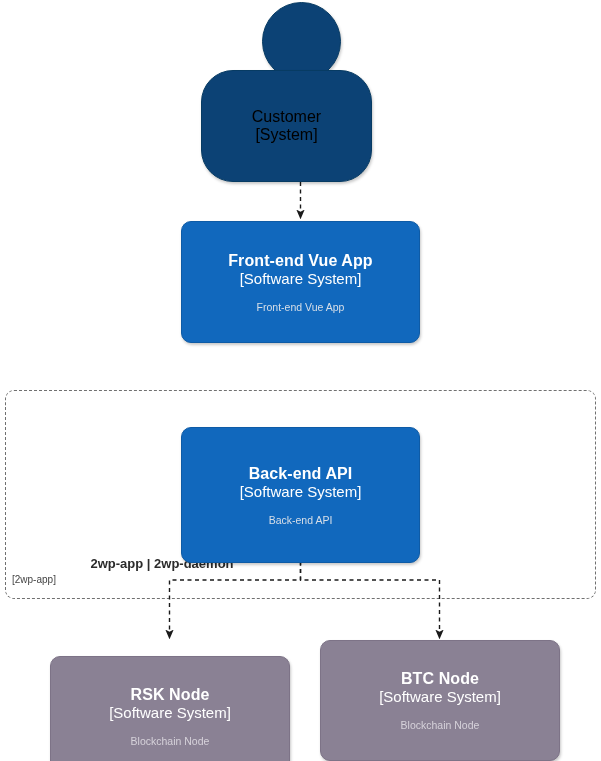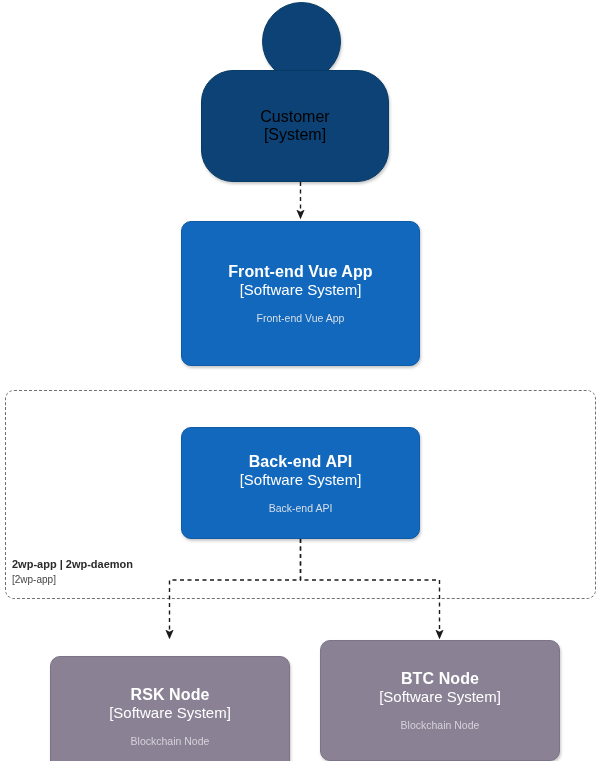--- a/index.html
+++ b/index.html
@@ -77,25 +77,26 @@
     box-sizing: border-box;
     border: 1.4px dashed #707070;
     border-radius: 9px;
     background: transparent;
   }
   .boundary-label {
     position: absolute;
     text-align: left;
   }
   .boundary-label .b-name {
-    font-size: 11px;
+    font-size: 13px;
     font-weight: bold;
     color: #2b2b2b;
     line-height: 18px;
     white-space: nowrap;
+    text-align: center;
   }
   .boundary-label .b-type {
     font-size: 10px;
     color: #444444;
     line-height: 13px;
     white-space: nowrap;
   }
 
   
   .conn {
@@ -131,32 +132,32 @@
     <g>
       <path d="M300.5,539 L300.5,580 L169.5,580 L169.5,634" stroke="#1a1a1a" stroke-width="1.4" fill="none" stroke-dasharray="4,3.5" marker-end="url(#arrowhead)"></path>
     </g>
 
     <g>
       <path d="M300.5,539 L300.5,580 L439.5,580 L439.5,634" stroke="#1a1a1a" stroke-width="1.4" fill="none" stroke-dasharray="4,3.5" marker-end="url(#arrowhead)"></path>
     </g>
   </svg>
 
   <div class="person-head" style="left:262px; top:2px; width:77px; height:77px; background:#0c4275; border:1px solid #073b63;"></div>
-  <div class="person-body node-person" style="left:201px; top:70px; width:188px; height:112px; background:#0c4275; border:1px solid #073b63;">
+  <div class="person-body node-person" style="left:201px; top:70px; width:171px; height:112px; background:#0c4275; border:1px solid #073b63;">
     <div class="title">Customer</div>
     <div class="type">[System]</div>
   </div>
 
-  <div class="node" style="left:181px; top:221px; width:239px; height:145px; background:#1168bd; border:1px solid #0e5ba6;">
+  <div class="node" style="left:181px; top:221px; width:239px; height:122px; background:#1168bd; border:1px solid #0e5ba6;">
     <div class="title">Front-end Vue App</div>
     <div class="type">[Software System]</div>
     <div class="desc" style="color:#d8dfe8;">Front-end Vue App</div>
   </div>
 
-  <div class="node" style="left:181px; top:427px; width:239px; height:112px; background:#1168bd; border:1px solid #0e5ba6;">
+  <div class="node" style="left:181px; top:427px; width:239px; height:136px; background:#1168bd; border:1px solid #0e5ba6;">
     <div class="title">Back-end API</div>
     <div class="type">[Software System]</div>
     <div class="desc" style="color:#d8dfe8;">Back-end API</div>
   </div>
 
   <div class="node" style="left:50px; top:656px; width:240px; height:121px; background:#8a8194; border:1px solid #7d7387;">
     <div class="title">RSK Node</div>
     <div class="type">[Software System]</div>
     <div class="desc" style="color:#d6d2da;">Blockchain Node</div>
   </div>

